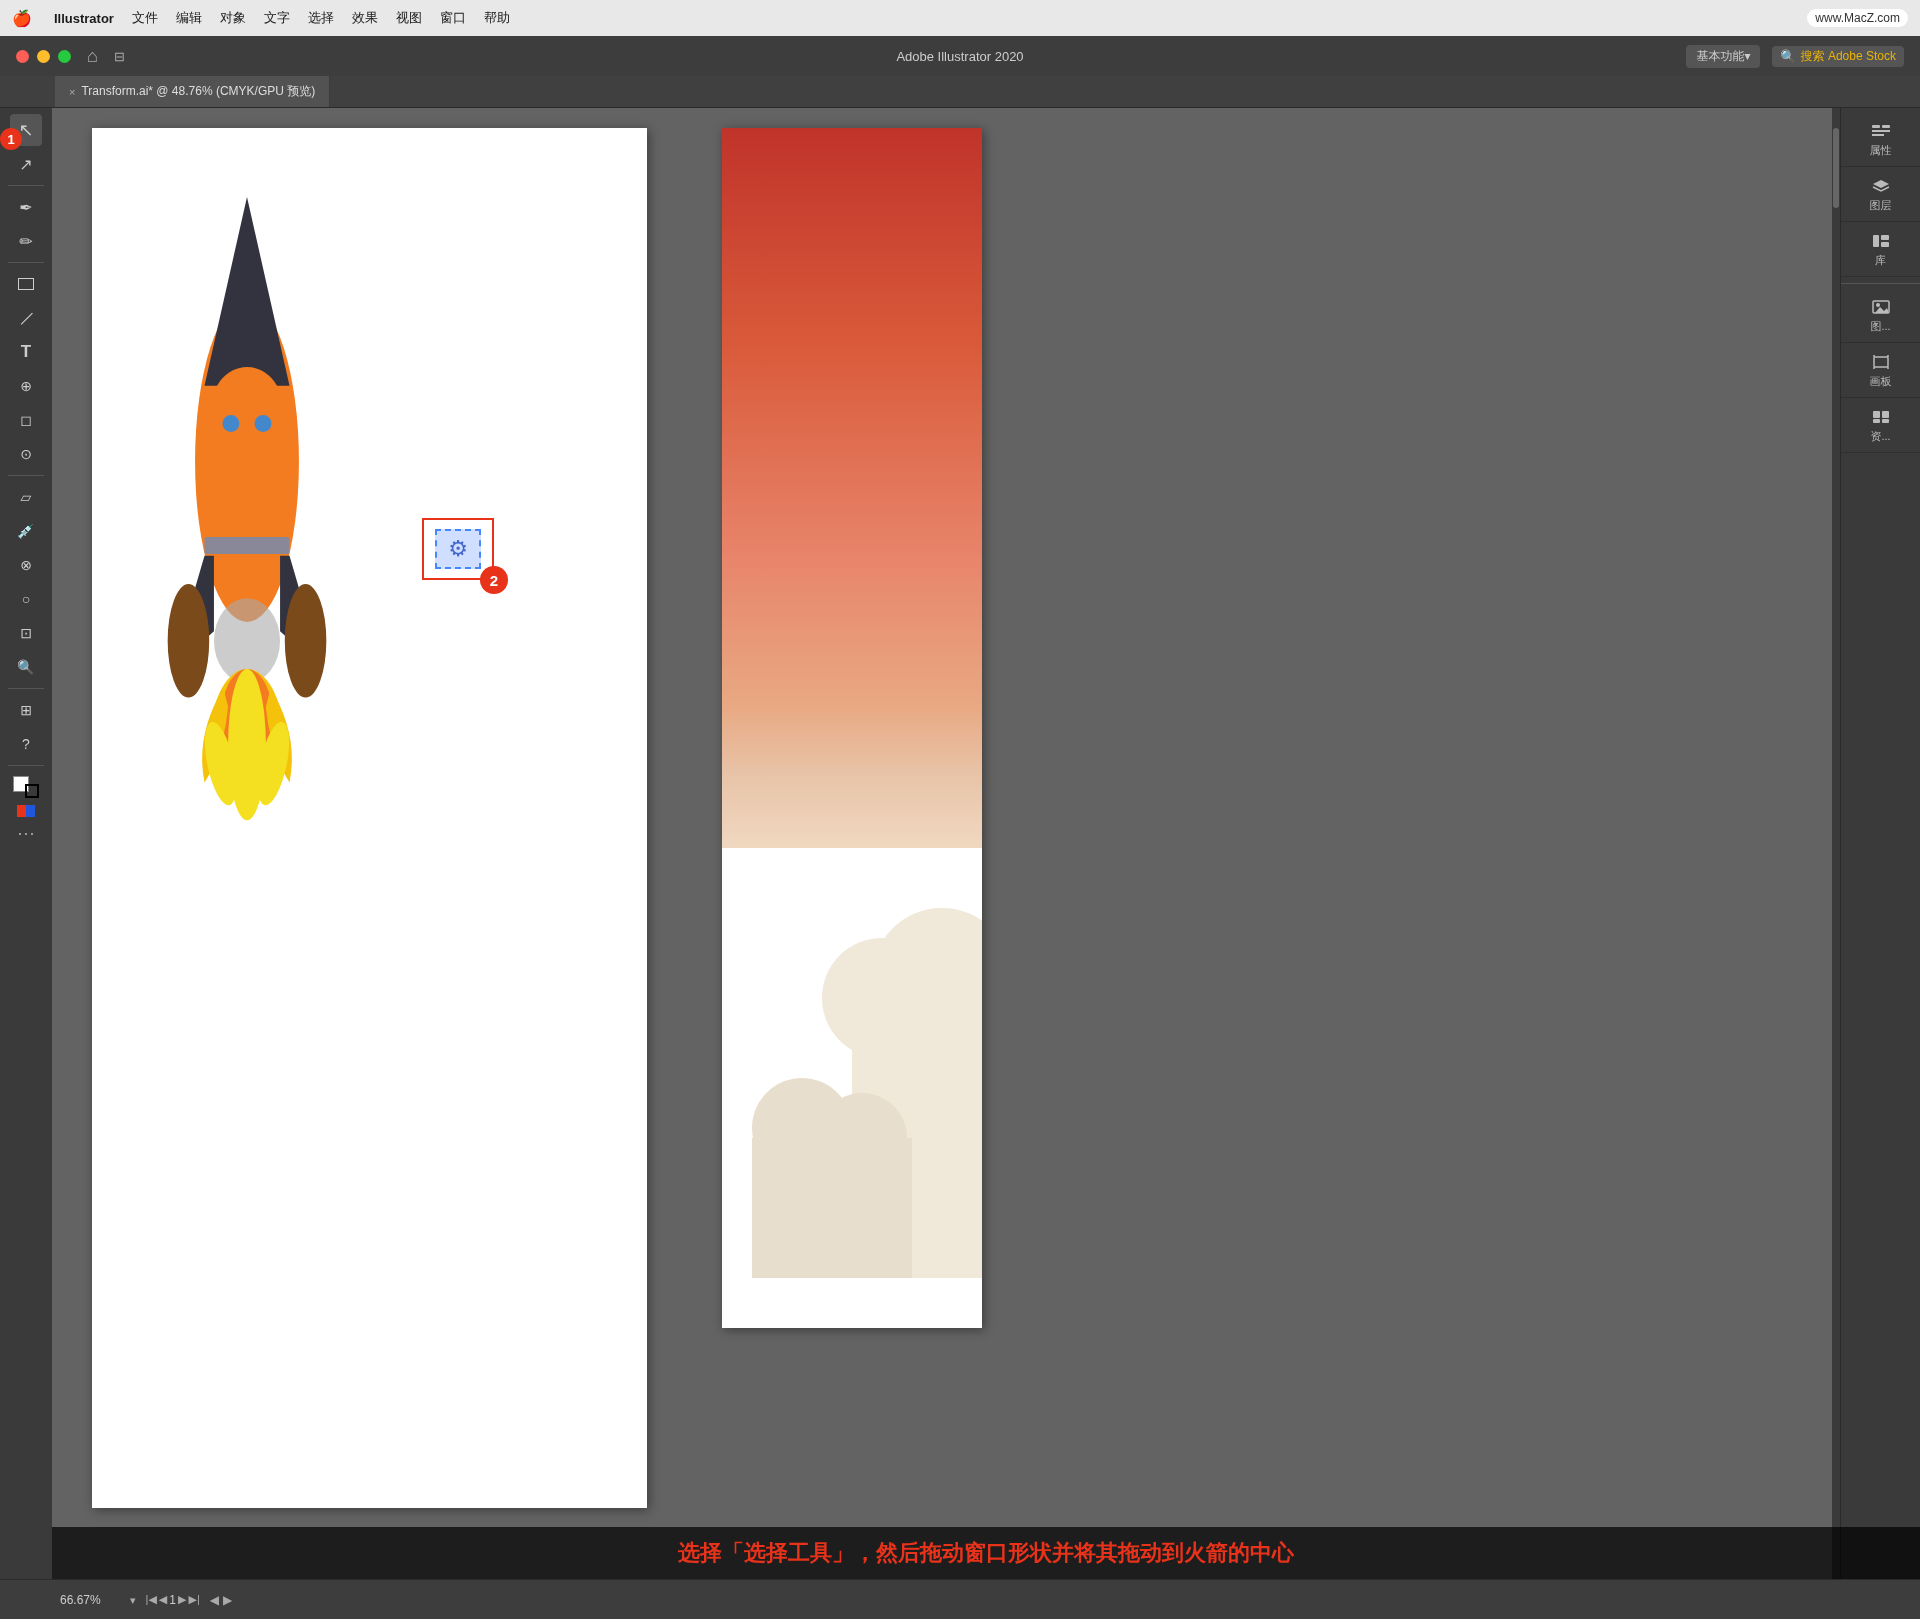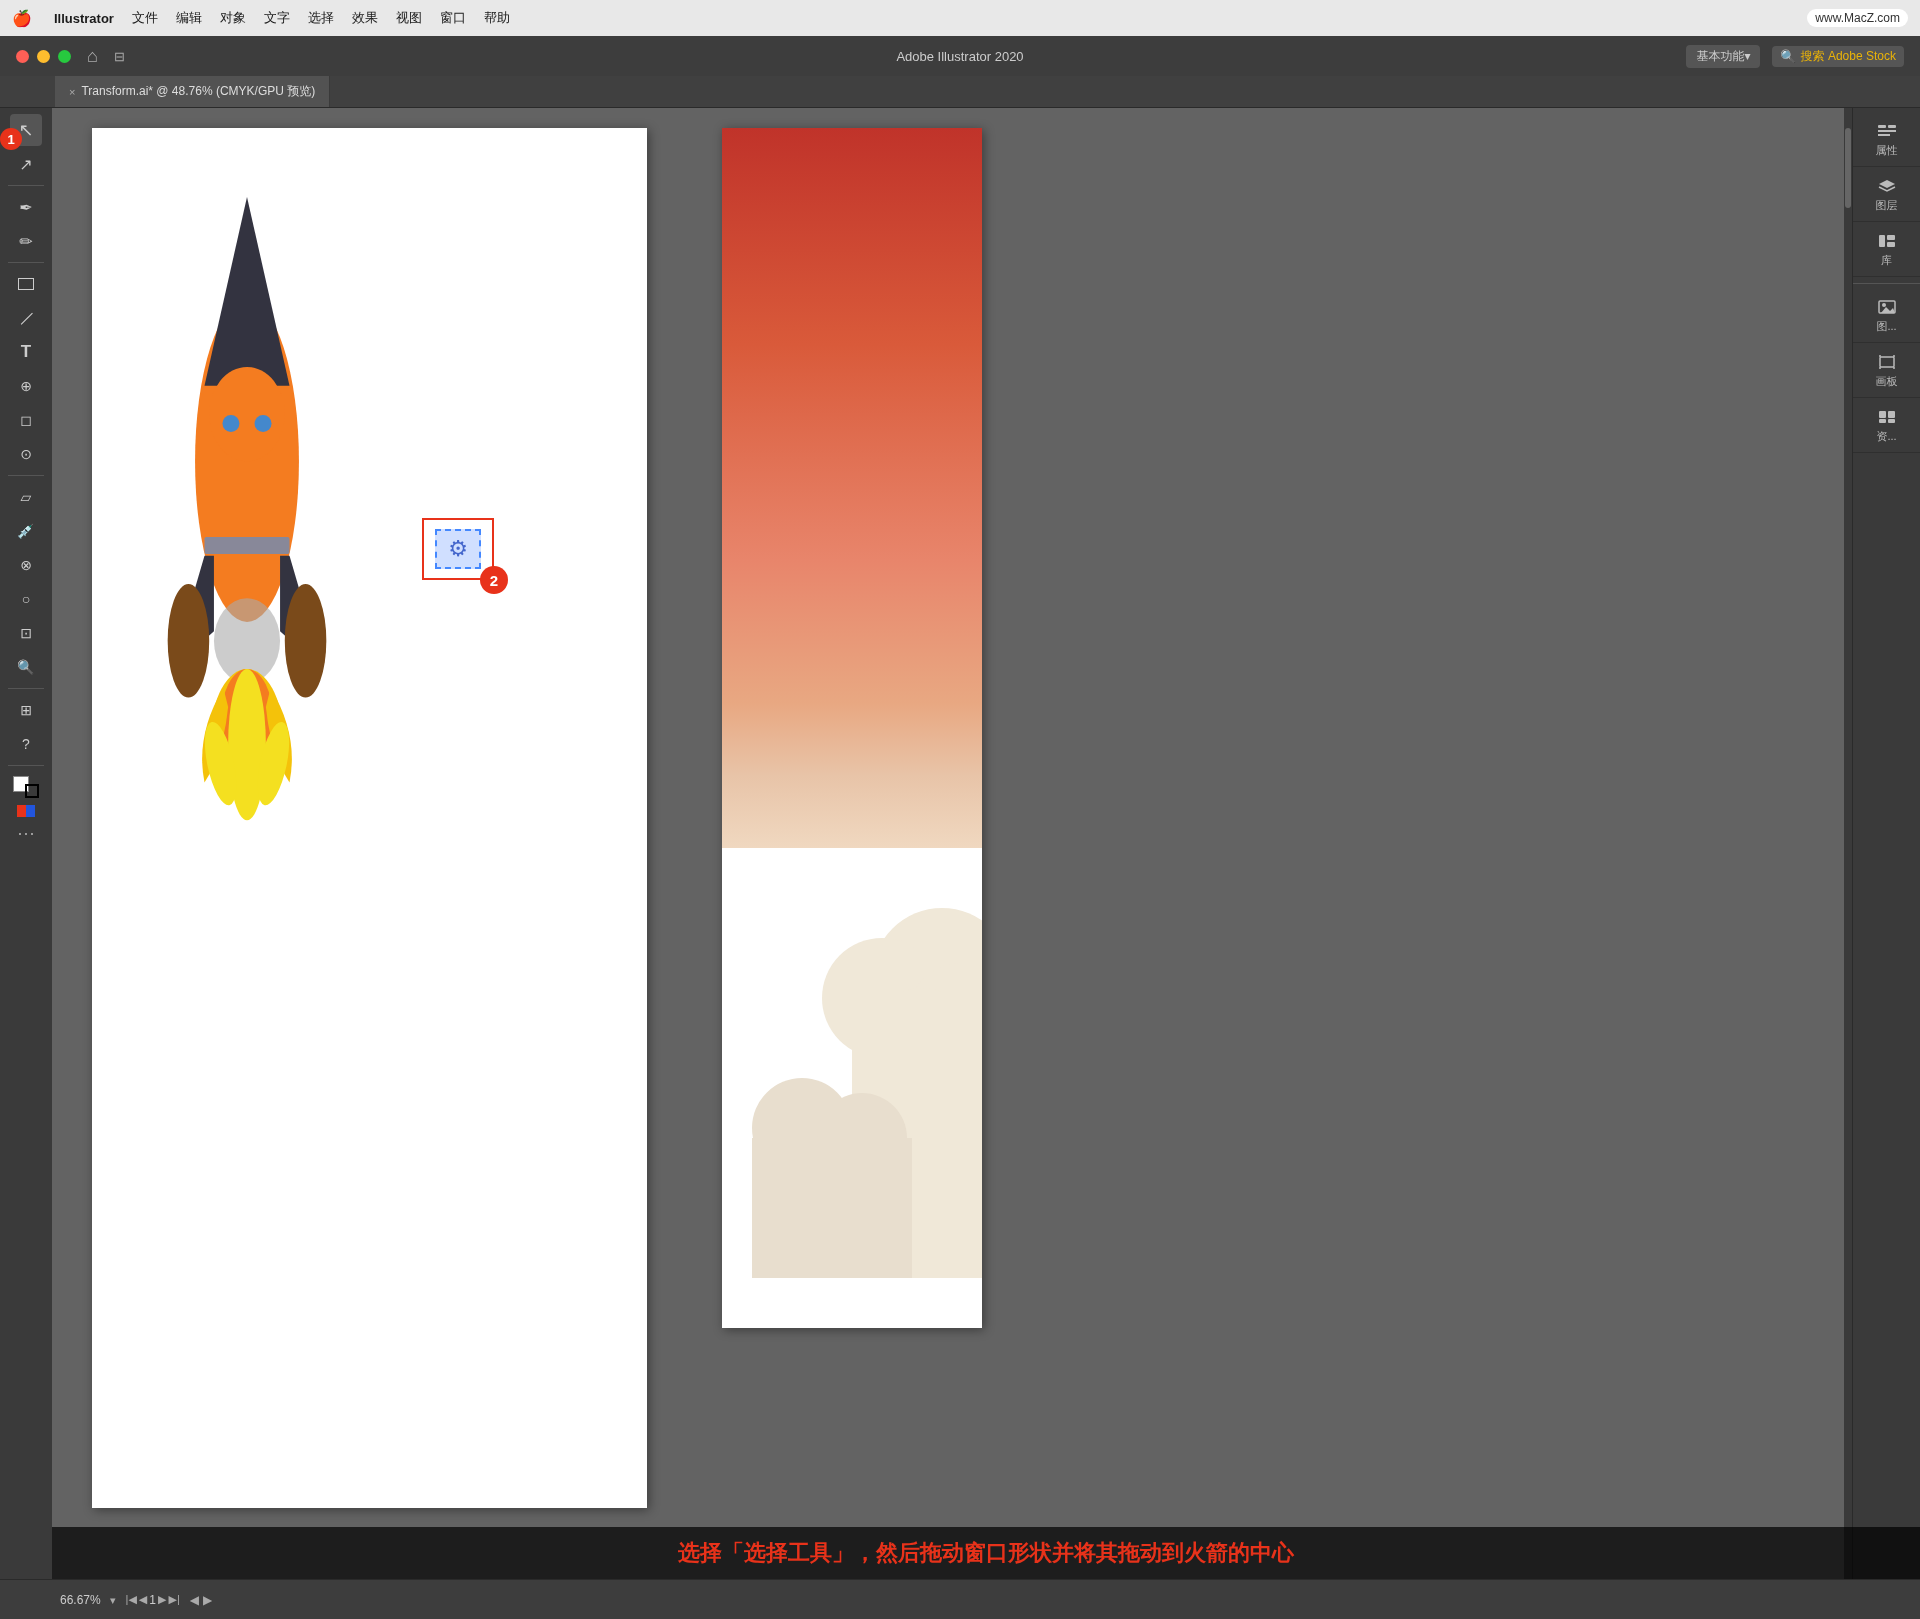--- a/index.html
+++ b/index.html
@@ -305,21 +305,21 @@
       color: white;
       font-size: 15px;
       font-weight: bold;
       display: flex;
       align-items: center;
       justify-content: center;
     }
 
     
     .right-sidebar {
-      width: 68px;
+      width: 80px;
       background: #3a3a3a;
       display: flex;
       flex-direction: column;
       padding-top: 6px;
       gap: 2px;
       border-left: 1px solid #2a2a2a;
     }
     .sidebar-panel-btn {
       display: flex;
       flex-direction: column;
@@ -354,21 +354,21 @@
       display: flex;
       align-items: center;
       padding: 0 16px 0 60px;
       z-index: 97;
       gap: 10px;
       border-top: 1px solid #2a2a2a;
     }
     .status-zoom {
       display: flex;
       align-items: flex-end;
-      gap: 0;
+      gap: 20px;
     }
     .status-zoom-val {
       font-size: 12px;
       color: #ccc;
       min-width: 50px;
     }
     .status-arrows {
       display: flex;
       align-items: center;
       gap: 2px;

